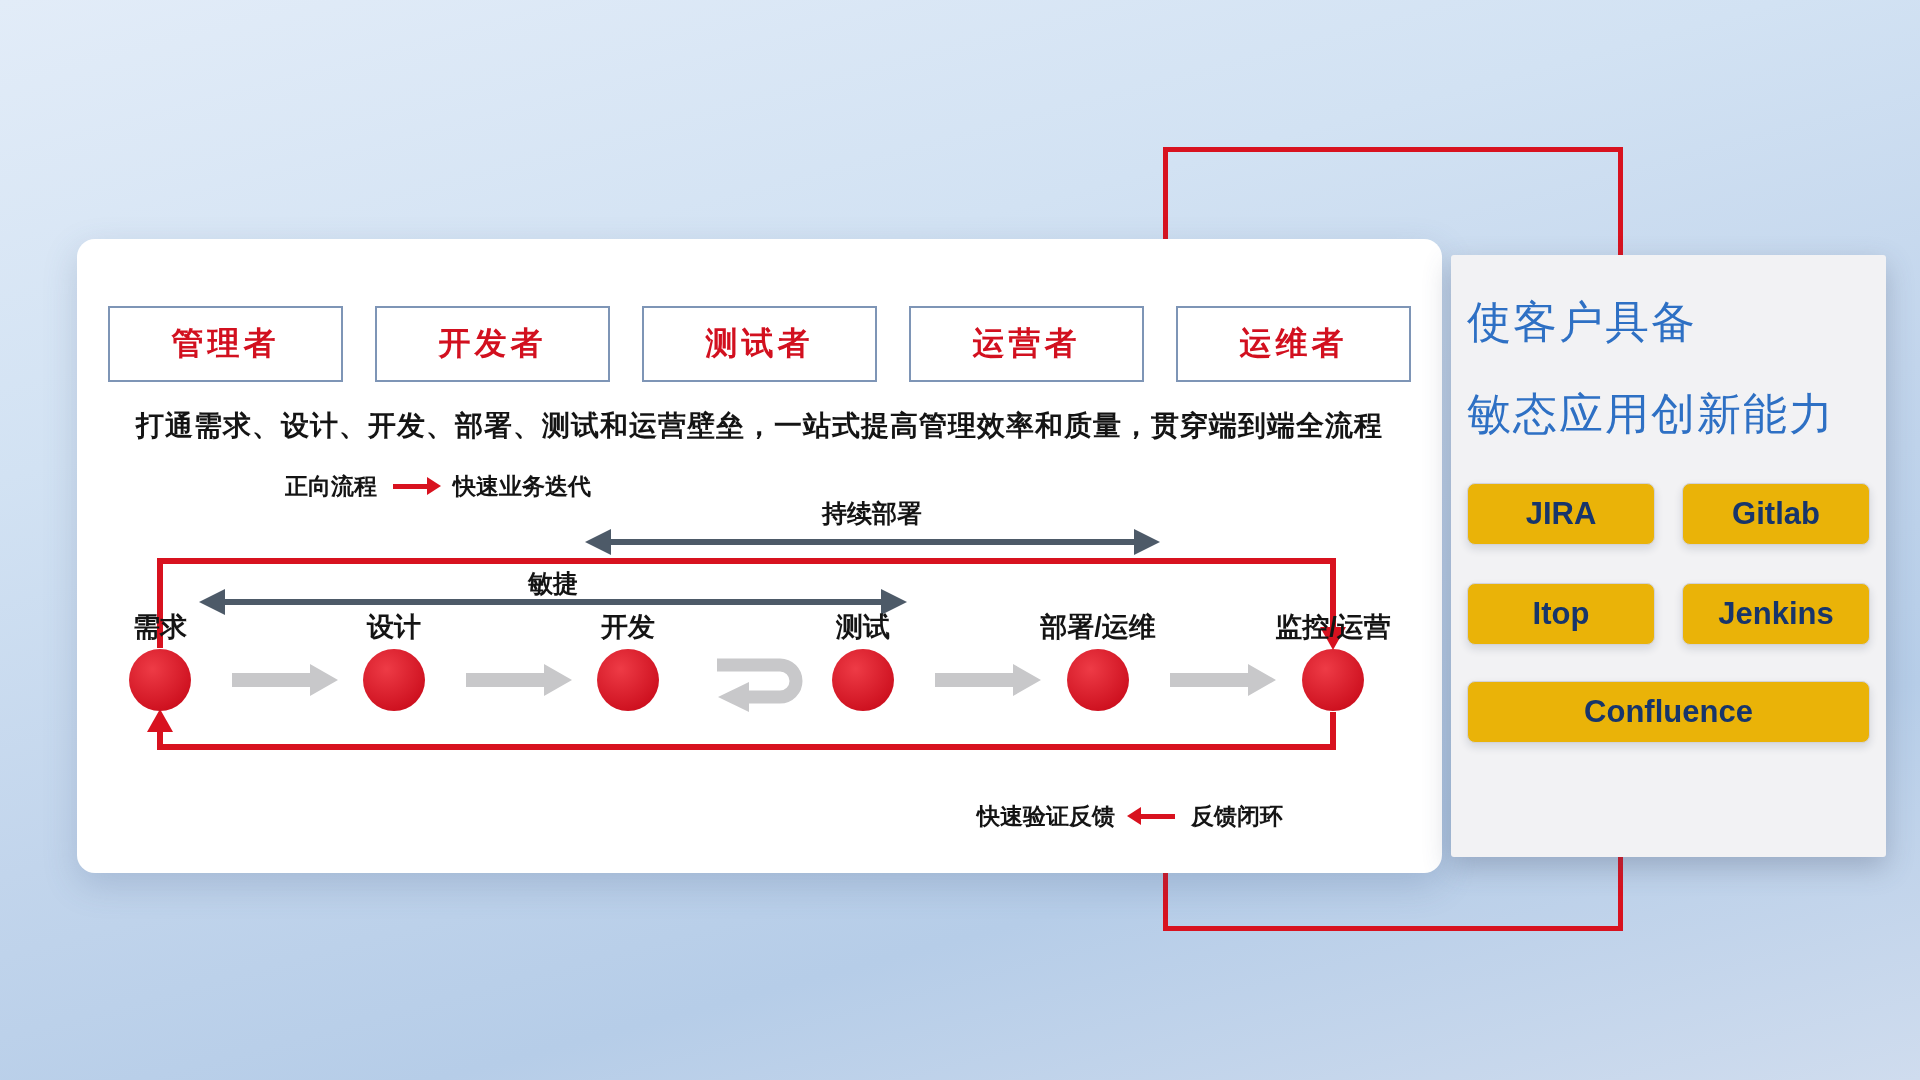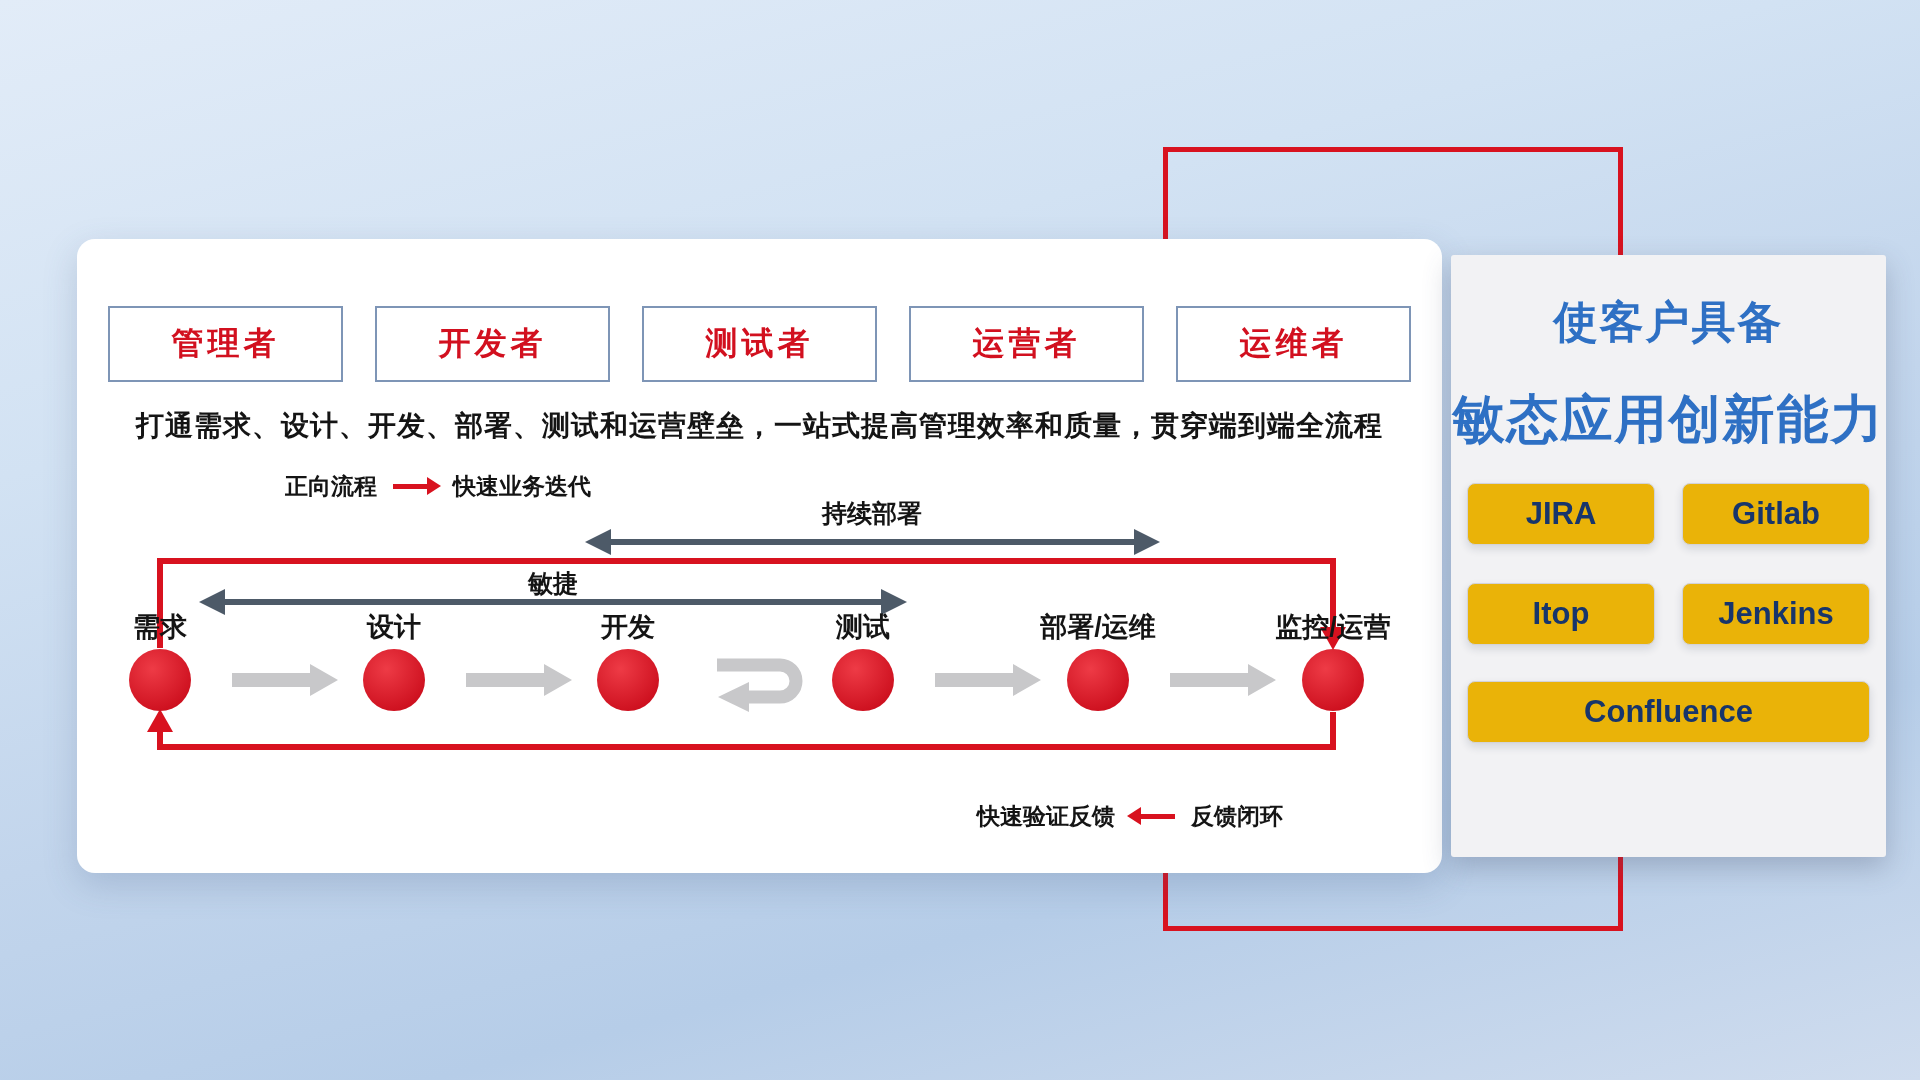--- a/index.html
+++ b/index.html
@@ -83,25 +83,25 @@
   }
   .fb-label{font-size:23px;font-weight:bold;color:#141414;margin-left:40px;}
   .fb-text{font-size:23px;font-weight:600;color:#141414;}
   
   .side-panel{
     position:absolute;left:1451px;top:255px;width:435px;height:602px;
     background:#f2f2f4;z-index:3;border-radius:3px;
     box-shadow:0 10px 28px rgba(70,80,105,.3);
   }
   .side-title1,.side-title2{
-    position:absolute;left:0;width:100%;text-align:center;
-    color:var(--blue);font-weight:bold;letter-spacing:2px;
+    position:absolute;left:16px;width:100%;
+    color:var(--blue);font-weight:normal;letter-spacing:2px;
   }
   .side-title1{top:38px;font-size:44px;}
-  .side-title2{top:130px;font-size:52px;}
+  .side-title2{top:130px;font-size:44px;}
   .tool{
     position:absolute;height:62px;background:#eab308;border:1px solid #d3d3d8;border-radius:8px;
     box-shadow:0 4px 9px rgba(30,40,70,.14);
     display:flex;align-items:center;justify-content:center;
     font-size:31px;font-weight:bold;color:var(--tool-text);box-sizing:border-box;
   }
   .tool.jira{left:16px;top:228px;width:188px;}
   .tool.gitlab{left:231px;top:228px;width:188px;}
   .tool.itop{left:16px;top:328px;width:188px;}
   .tool.jenkins{left:231px;top:328px;width:188px;}

